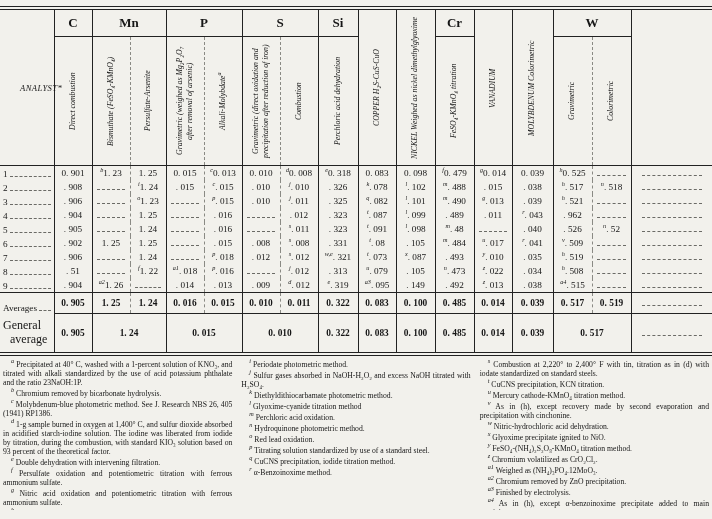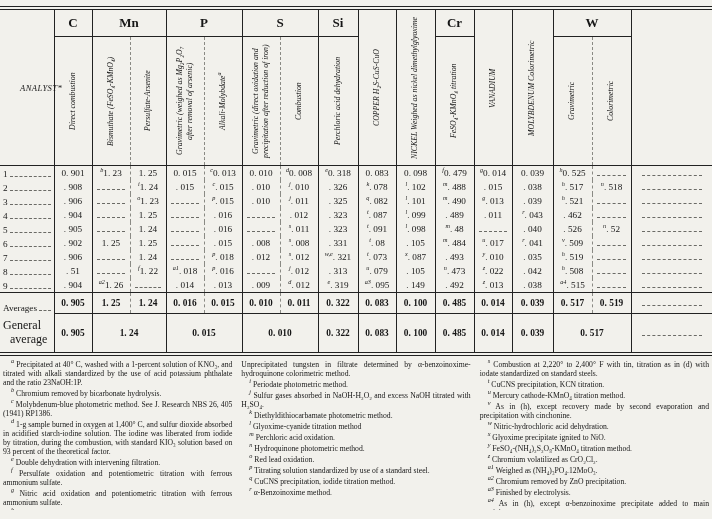--- a/index.html
+++ b/index.html
@@ -218,21 +218,21 @@
           <td class="v bL"><span class="lead"></span></td>
           <td class="v bD">. 016</td>
           <td class="v bL"><span class="lead"></span></td>
           <td class="v bD">. 012</td>
           <td class="v bL">. 323</td>
           <td class="v bL"><sup class="m">t</sup>. 087</td>
           <td class="v bL"><sup class="m">l</sup>. 099</td>
           <td class="v bL">. 489</td>
           <td class="v bL">. 011</td>
           <td class="v bL"><sup class="m">r</sup>. 043</td>
-          <td class="v bL">. 462</td>
+          <td class="v bL">. 962</td>
           <td class="v bD"><span class="lead"></span></td>
           <td class="v bL"><span class="lead"></span></td>
         </tr>
         <tr class="drow">
           <td class="rlbl">
             <div class="rl">
               <span class="t">5</span>
               <span class="fill"></span>
             </div>
           </td>
@@ -313,21 +313,21 @@
           <td class="v bD"><sup class="m">f</sup>1. 22</td>
           <td class="v bL"><sup class="m">a1</sup>. 018</td>
           <td class="v bD"><sup class="m">p</sup>. 016</td>
           <td class="v bL"><span class="lead"></span></td>
           <td class="v bD"><sup class="m">j</sup>. 012</td>
           <td class="v bL">. 313</td>
           <td class="v bL"><sup class="m">u</sup>. 079</td>
           <td class="v bL">. 105</td>
           <td class="v bL"><sup class="m">n</sup>. 473</td>
           <td class="v bL"><sup class="m">z</sup>. 022</td>
-          <td class="v bL">. 042</td>
+          <td class="v bL">. 034</td>
           <td class="v bL"><sup class="m">h</sup>. 508</td>
           <td class="v bD"><span class="lead"></span></td>
           <td class="v bL"><span class="lead"></span></td>
         </tr>
         <tr class="drow r9">
           <td class="rlbl">
             <div class="rl">
               <span class="t">9</span>
               <span class="fill"></span>
             </div>
@@ -396,21 +396,20 @@
         <p class="fn"><sup class="m">a</sup> Precipitated at 40° C, washed with a 1-percent solution of KNO₃, and titrated with alkali standardized by the use of acid potassium phthalate and the ratio 23NaOH:1P.</p>
         <p class="fn"><sup class="m">b</sup> Chromium removed by bicarbonate hydrolysis.</p>
         <p class="fn"><sup class="m">c</sup> Molybdenum-blue photometric method. See J. Research NBS 26, 405 (1941) RP1386.</p>
         <p class="fn"><sup class="m">d</sup> 1-g sample burned in oxygen at 1,400° C, and sulfur dioxide absorbed in acidified starch-iodine solution. The iodine was liberated from iodide by titration, during the combustion, with standard KIO₃ solution based on 93 percent of the theoretical factor.</p>
         <p class="fn"><sup class="m">e</sup> Double dehydration with intervening filtration.</p>
         <p class="fn"><sup class="m">f</sup> Persulfate oxidation and potentiometric titration with ferrous ammonium sulfate.</p>
         <p class="fn"><sup class="m">g</sup> Nitric acid oxidation and potentiometric titration with ferrous ammonium sulfate.</p>
         <p class="fn"><sup class="m">h</sup> Single precipitation with HCl-HNO₃ and cinchonine. Ignited precipitate corrected for R₂O₃, SiO₂, and MoO₃.</p>
       </div>
       <div class="fncol">
-        <p class="fn cont">Unprecipitated tungsten in filtrate determined by α-benzoinoxime-hydroquinone colorimetric method.</p>
         <p class="fn"><sup class="m">i</sup> Periodate photometric method.</p>
         <p class="fn"><sup class="m">j</sup> Sulfur gases absorbed in NaOH-H₂O₂ and excess NaOH titrated with H₂SO₄.</p>
         <p class="fn"><sup class="m">k</sup> Diethyldithiocarbamate photometric method.</p>
         <p class="fn"><sup class="m">l</sup> Glyoxime-cyanide titration method</p>
         <p class="fn"><sup class="m">m</sup> Perchloric acid oxidation.</p>
         <p class="fn"><sup class="m">n</sup> Hydroquinone photometric method.</p>
         <p class="fn"><sup class="m">o</sup> Red lead oxidation.</p>
         <p class="fn"><sup class="m">p</sup> Titrating solution standardized by use of a standard steel.</p>
         <p class="fn"><sup class="m">q</sup> CuCNS precipitation, iodide titration method.</p>
         <p class="fn"><sup class="m">r</sup> α-Benzoinoxime method.</p>

